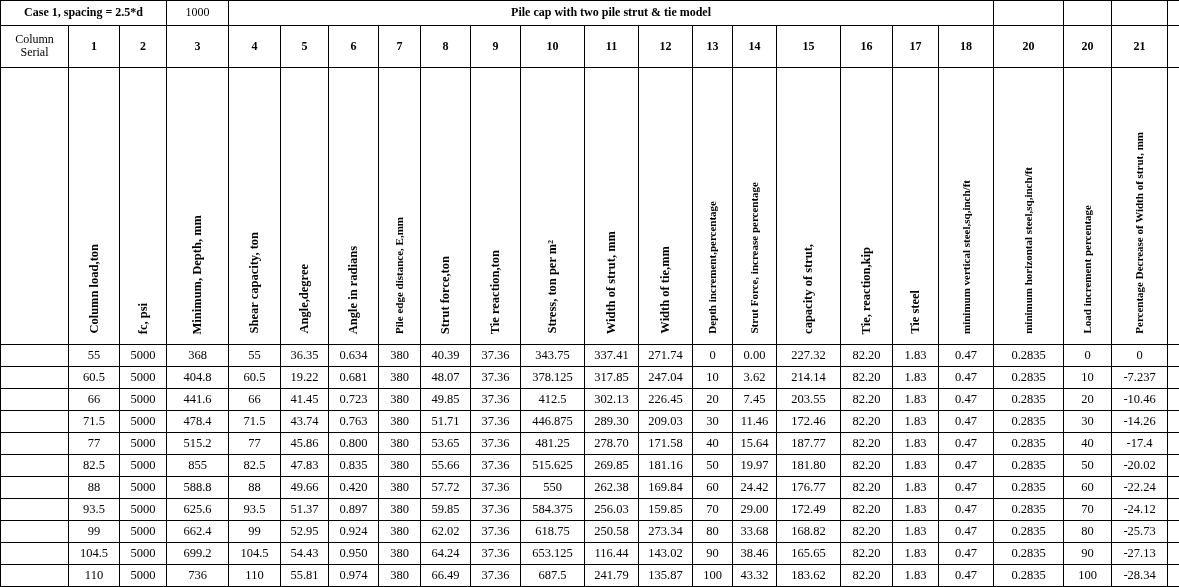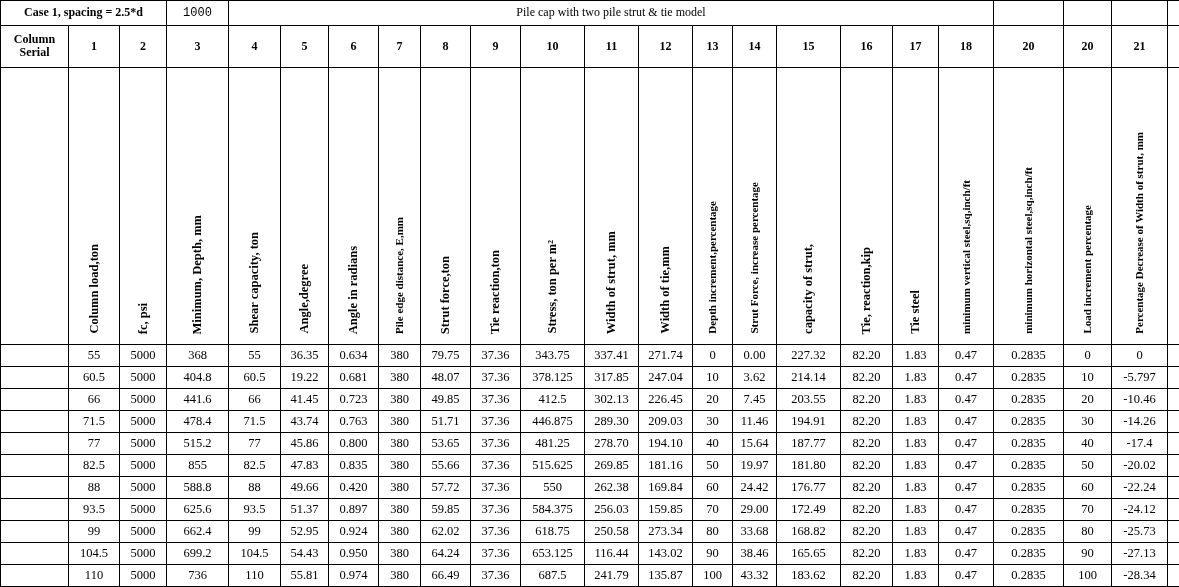--- a/index.html
+++ b/index.html
@@ -32,32 +32,31 @@
   
   .case-label {
     font-weight: bold;
     font-size: 13px;
     text-align: left;
     padding-left: 4px;
   }
   .fc-val {
     font-size: 13px;
     text-align: center;
-    font-family: Liberation Mono, monospace;
   }
   .title-main {
-    font-weight: normal;
+    font-weight: bold;
     font-size: 14px;
     text-align: center;
   }
   .blank { border: 1px solid #000000; }
 
   
   .serial-head {
-    font-weight: bold;
+    font-weight: normal;
     font-size: 12px;
     line-height: 1.1;
   }
   .serial-num {
     font-weight: bold;
     font-size: 13px;
   }
 
   
   tr.vhead-row td {
@@ -186,21 +185,21 @@
 
     <tr class="data-row">
       <td class="empty-first"></td>
       <td>55</td>
       <td>5000</td>
       <td>368</td>
       <td>55</td>
       <td>36.35</td>
       <td>0.634</td>
       <td>380</td>
-      <td>79.75</td>
+      <td>40.39</td>
       <td>37.36</td>
       <td>343.75</td>
       <td>337.41</td>
       <td>271.74</td>
       <td>0</td>
       <td>0.00</td>
       <td>227.32</td>
       <td>82.20</td>
       <td>1.83</td>
       <td>0.47</td>
@@ -225,21 +224,21 @@
       <td>317.85</td>
       <td>247.04</td>
       <td>10</td>
       <td>3.62</td>
       <td>214.14</td>
       <td>82.20</td>
       <td>1.83</td>
       <td>0.47</td>
       <td>0.2835</td>
       <td>10</td>
-      <td>-5.797</td>
+      <td>-7.237</td>
       <td>-9.091</td>
     </tr>
 
     <tr class="data-row">
       <td class="empty-first"></td>
       <td>66</td>
       <td>5000</td>
       <td>441.6</td>
       <td>66</td>
       <td>41.45</td>
@@ -271,21 +270,21 @@
       <td>43.74</td>
       <td>0.763</td>
       <td>380</td>
       <td>51.71</td>
       <td>37.36</td>
       <td>446.875</td>
       <td>289.30</td>
       <td>209.03</td>
       <td>30</td>
       <td>11.46</td>
-      <td>194.91</td>
+      <td>172.46</td>
       <td>82.20</td>
       <td>1.83</td>
       <td>0.47</td>
       <td>0.2835</td>
       <td>30</td>
       <td>-14.26</td>
       <td>-23.08</td>
     </tr>
 
     <tr class="data-row">
@@ -294,21 +293,21 @@
       <td>5000</td>
       <td>515.2</td>
       <td>77</td>
       <td>45.86</td>
       <td>0.800</td>
       <td>380</td>
       <td>53.65</td>
       <td>37.36</td>
       <td>481.25</td>
       <td>278.70</td>
-      <td>194.10</td>
+      <td>171.58</td>
       <td>40</td>
       <td>15.64</td>
       <td>187.77</td>
       <td>82.20</td>
       <td>1.83</td>
       <td>0.47</td>
       <td>0.2835</td>
       <td>40</td>
       <td>-17.4</td>
       <td>-28.57</td>

